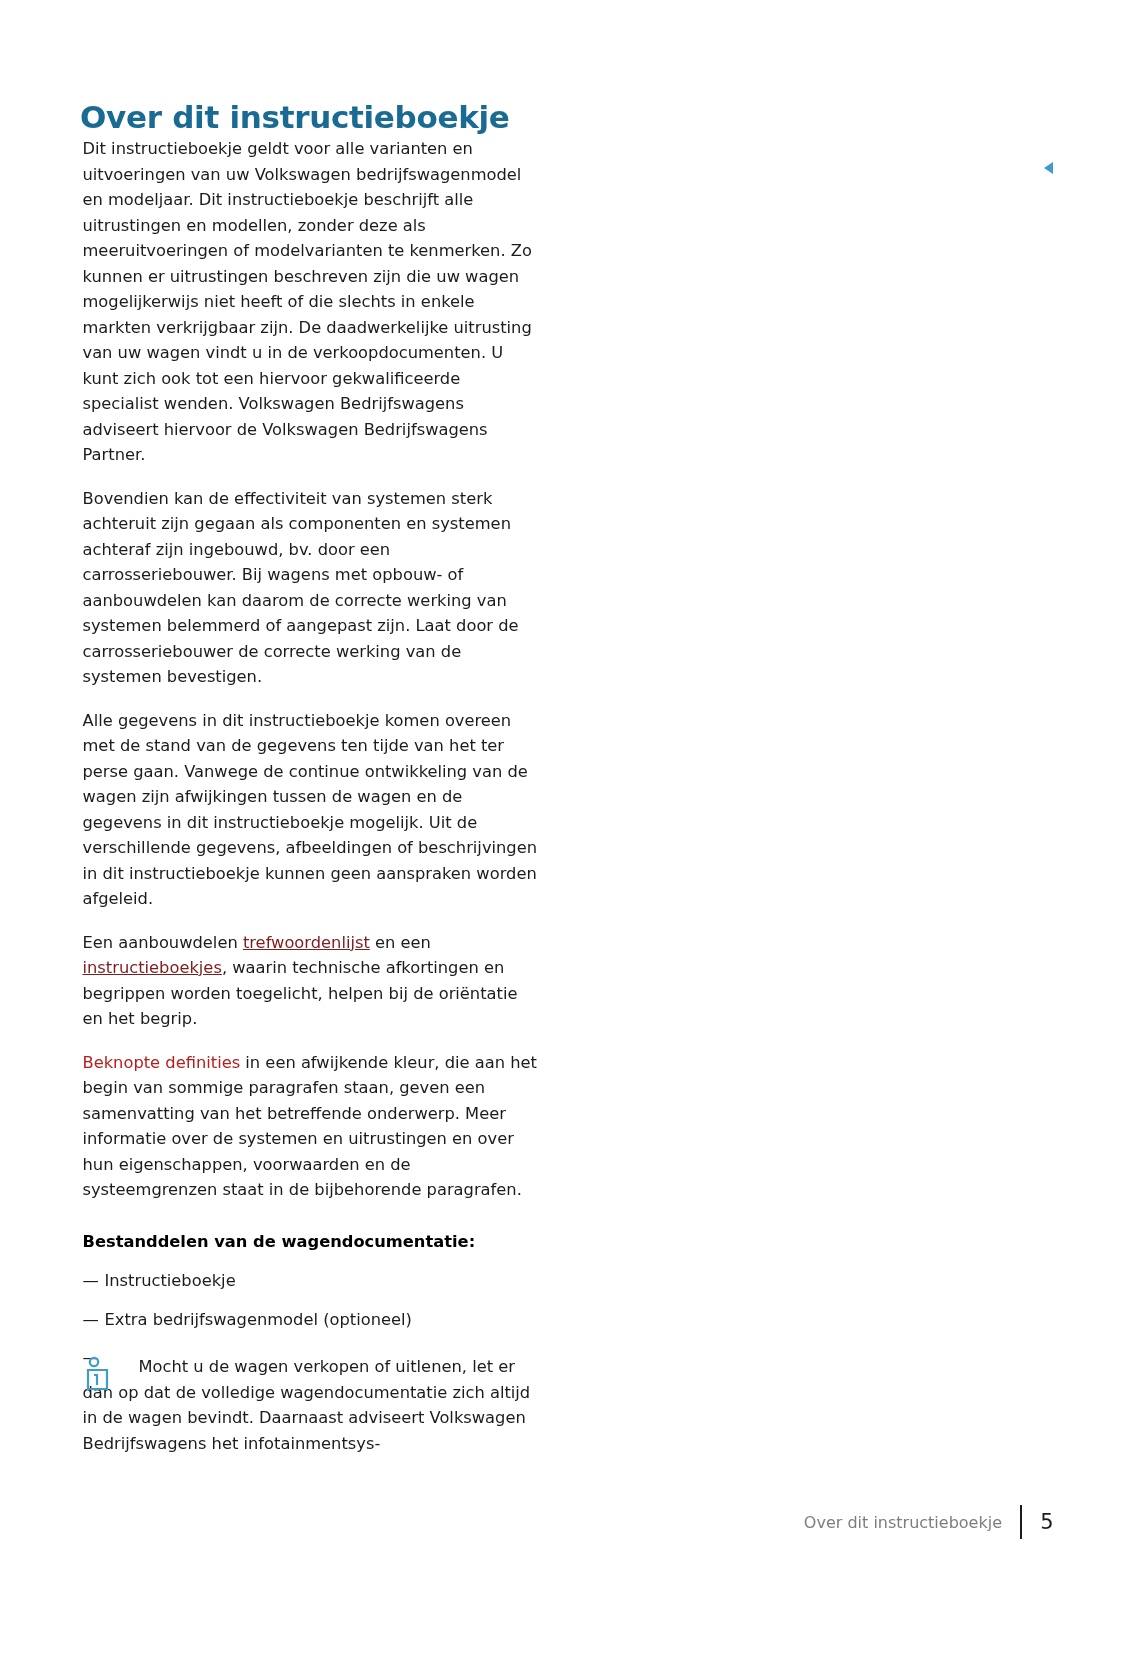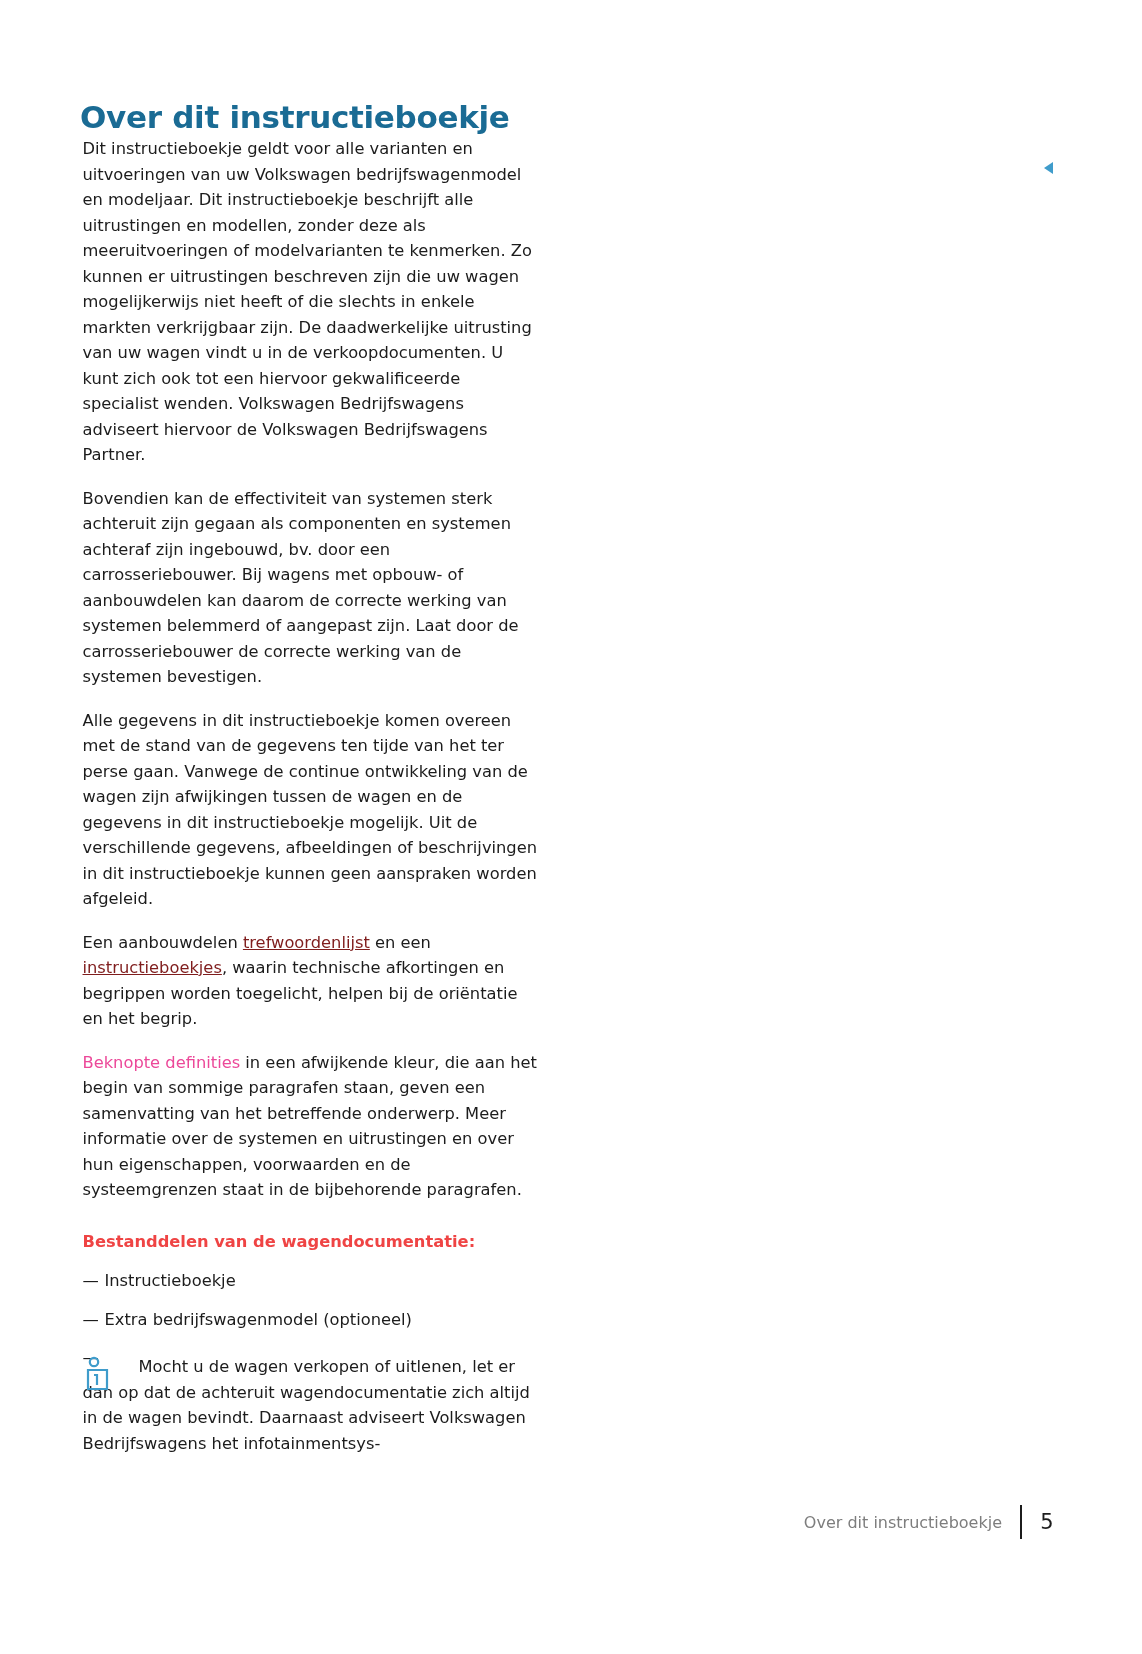--- a/index.html
+++ b/index.html
@@ -50,28 +50,28 @@
     color: #1c1c1c;
     text-align: left;
   }
   p.body:last-child {
     margin-bottom: 0;
   }
   .link {
     color: #7f1d1d;
   }
   .teal {
-    color: #ec4899;
+    color: #b91c1c;
   }
   .subhead {
     margin: 26px 0 14px 0;
     font-size: 16.3px;
     line-height: 25.5px;
     font-weight: bold;
-    color: #ef4444;
+    color: #000000;
   }
   ul.dashlist {
     list-style: none;
     margin: 0;
     padding: 0;
   }
   ul.dashlist li {
     position: relative;
     padding-left: 22px;
     margin-bottom: 13px;
@@ -169,21 +169,21 @@
 
       <div class="note">
         <span class="icon">
           <svg width="26" height="40" viewBox="0 0 26 40" xmlns="http://www.w3.org/2000/svg">
             <circle cx="9" cy="6" r="4.2" fill="none" stroke="#3f9ccb" stroke-width="2.2"></circle>
             <path d="M3 14 H22 V33 H3 Z" fill="none" stroke="#3f9ccb" stroke-width="2.2"></path>
             <path d="M9 19 h3 v10" fill="none" stroke="#3f9ccb" stroke-width="2.2"></path>
             <circle cx="11" cy="16.5" r="0.1" fill="#3f9ccb"></circle>
           </svg>
         </span>
-        <p class="body note-indent">Mocht u de wagen verkopen of uitlenen, let er dan op dat de achteruit wagendocumentatie zich altijd in de wagen bevindt. Daarnaast adviseert Volkswagen Bedrijfswagens het infotainmentsys-</p>
+        <p class="body note-indent">Mocht u de wagen verkopen of uitlenen, let er dan op dat de volledige wagendocumentatie zich altijd in de wagen bevindt. Daarnaast adviseert Volkswagen Bedrijfswagens het infotainmentsys-</p>
       </div>
 
     </div>
 
     <div class="col right">
       <span class="end-marker"></span>
     </div>
 
   </div>
 

